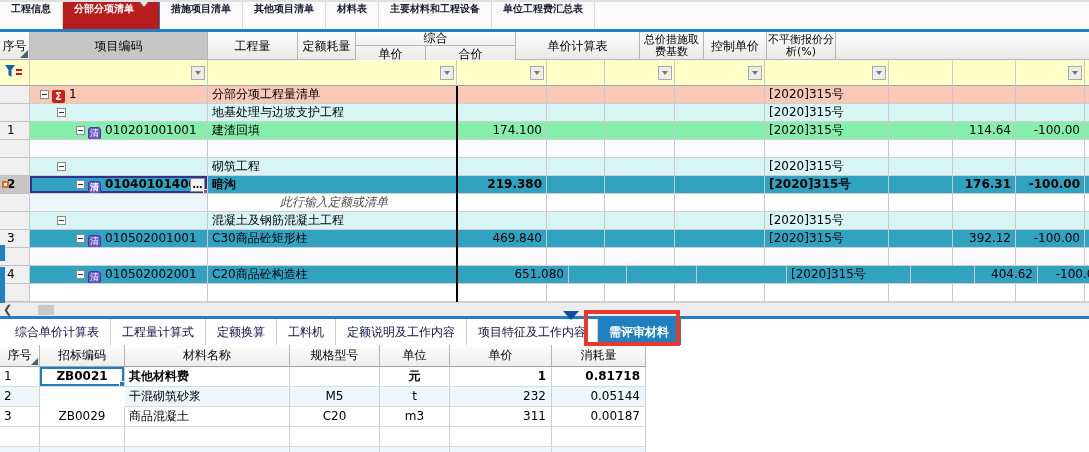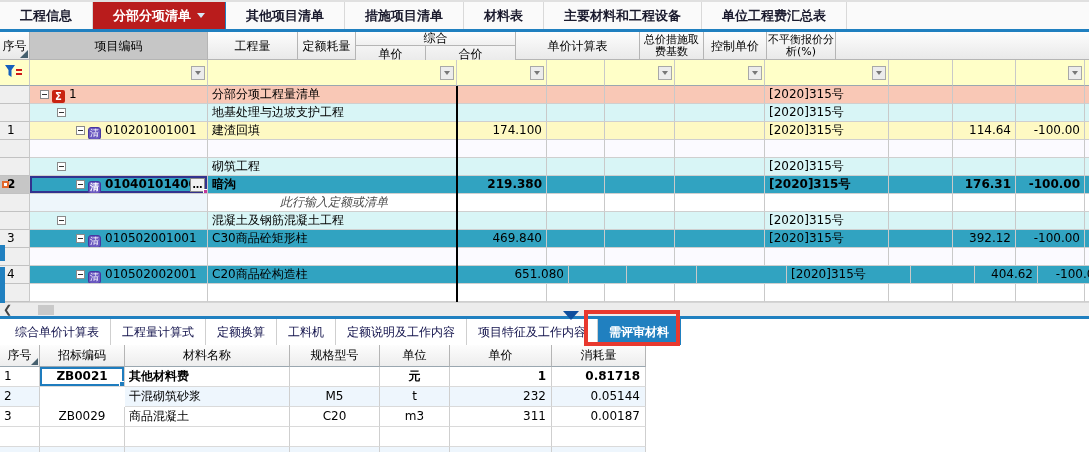--- a/index.html
+++ b/index.html
@@ -2,21 +2,21 @@
 <html><head>
 <meta charset="utf-8">
 <style>
   * { margin:0; padding:0; box-sizing:border-box; }
   html,body { width:1089px; height:452px; overflow:hidden; }
   body { position:relative; font-family:"DejaVu Sans","Liberation Sans",sans-serif; font-size:12px; background:#fff; color:#000; }
 
   
   .top-tabbar { position:absolute; left:0; top:0; width:1089px; height:29px; background:#fafafa;
     border-top:2px solid #e0e0e0; display:flex; align-items:stretch; }
-  .top-tab { display:flex; align-items:center; gap:6px; padding:0 20px; font-weight:bold; font-size:13px;
+  .top-tab { display:flex; align-items:flex-start; gap:6px; padding:0 11px; font-weight:bold; font-size:10px;
     color:#1b1b2e; border-right:1px solid #d9d9d9; white-space:nowrap; cursor:default; }
   .top-tab.selected { background:#b91c1c; color:#fff; border-right-color:#2080c0; }
   .caret-down-w { width:0; height:0; border-left:4px solid transparent; border-right:4px solid transparent; border-top:5px solid #d7e9f7; }
   .blue-line-top { position:absolute; left:0; top:29px; width:1089px; height:3px; background:#2080c0; }
 
   
   .grid { position:absolute; left:0; top:32px; width:1089px; }
   .gh-row { display:flex; height:28px; }
   .gh-cell { position:relative; border-right:1px solid #b5b5b5; border-bottom:1px solid #b5b5b5;
     background:linear-gradient(#fdfdfd,#e9e9e9); display:flex; align-items:center; justify-content:center;
@@ -39,21 +39,21 @@
 
   .gr { display:flex; height:18px; }
   .gc { flex-shrink:0; border-right:1px solid #c9c9c9; border-bottom:1px solid #cfcfcf; height:18px;
     line-height:17px; overflow:hidden; white-space:nowrap; font-size:12px; }
   .c-seq { background:#efefef; border-bottom:1px solid #c2c2c2; padding-left:7px; position:relative; }
   .num { text-align:right; padding-right:4px; }
   .lft { padding-left:4px; }
   .bold { font-weight:bold; }
   .bg-salmon { background:#f9c8b6; }
   .bg-cyan   { background:#d8f5f6; }
-  .bg-lav    { background:#fef9c3; }
+  .bg-lav    { background:#86efac; }
   .bg-pale   { background:#fbfaff; }
   .bg-white  { background:#ffffff; }
   .bg-sel    { background:#31a3c1; }
   .bg-hintl  { background:#eef6fb; }
   .hint-txt  { text-align:center; font-style:italic; color:#4a4a4a; }
 
   .tbox { display:inline-block; width:9px; height:9px; border:1px solid #8a8a8a; background:#fff; position:relative; vertical-align:-1px; margin-right:3px; }
   .tbox i { position:absolute; left:1px; right:1px; top:3px; height:1px; background:#333; }
   .sigma-icon { display:inline-flex; width:13px; height:13px; background:#c92310; color:#fff; font-size:10px; font-weight:bold;
     align-items:center; justify-content:center; border-radius:2px; vertical-align:-2px; margin-right:4px; }
@@ -101,24 +101,24 @@
 
 <div class="top-tabbar">
     <div class="top-tab">
       <span>工程信息</span>
     </div>
     <div class="top-tab selected">
       <span>分部分项清单</span>
       <span class="caret-down-w"></span>
     </div>
     <div class="top-tab">
+      <span>措施项目清单</span>
+    </div>
+    <div class="top-tab">
       <span>其他项目清单</span>
-    </div>
-    <div class="top-tab">
-      <span>措施项目清单</span>
     </div>
     <div class="top-tab">
       <span>材料表</span>
     </div>
     <div class="top-tab">
       <span>主要材料和工程设备</span>
     </div>
     <div class="top-tab">
       <span>单位工程费汇总表</span>
     </div>

